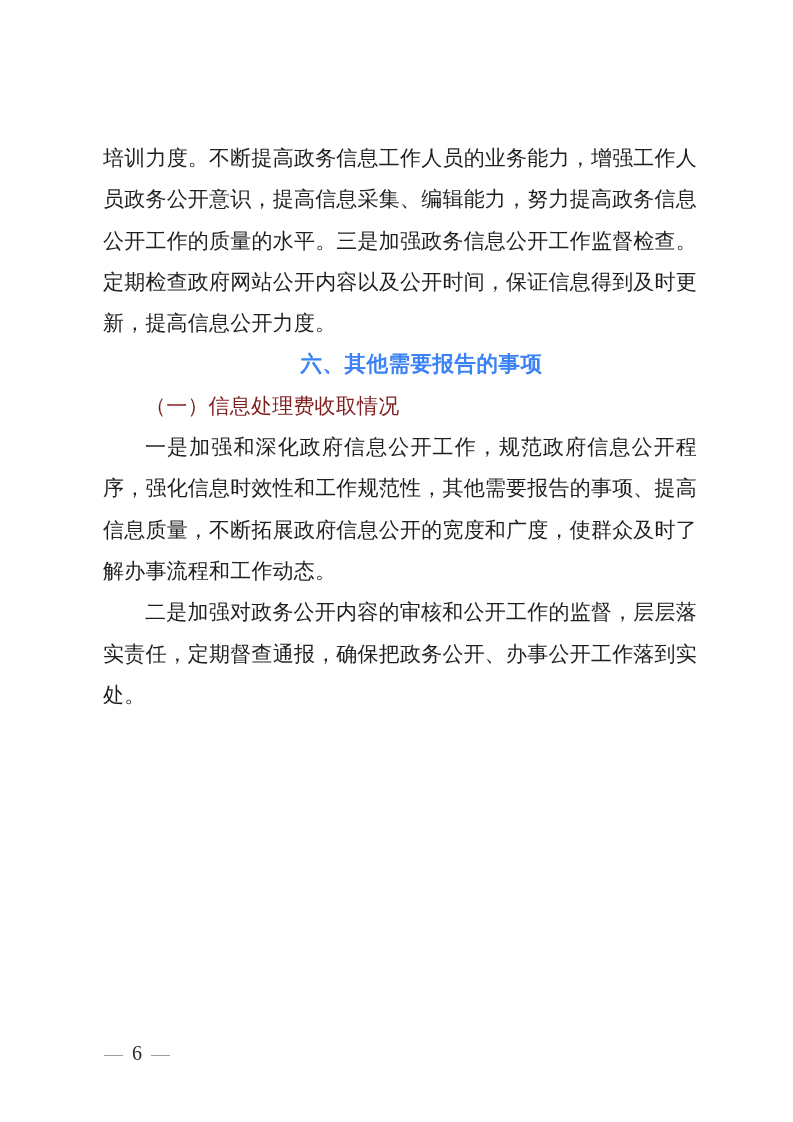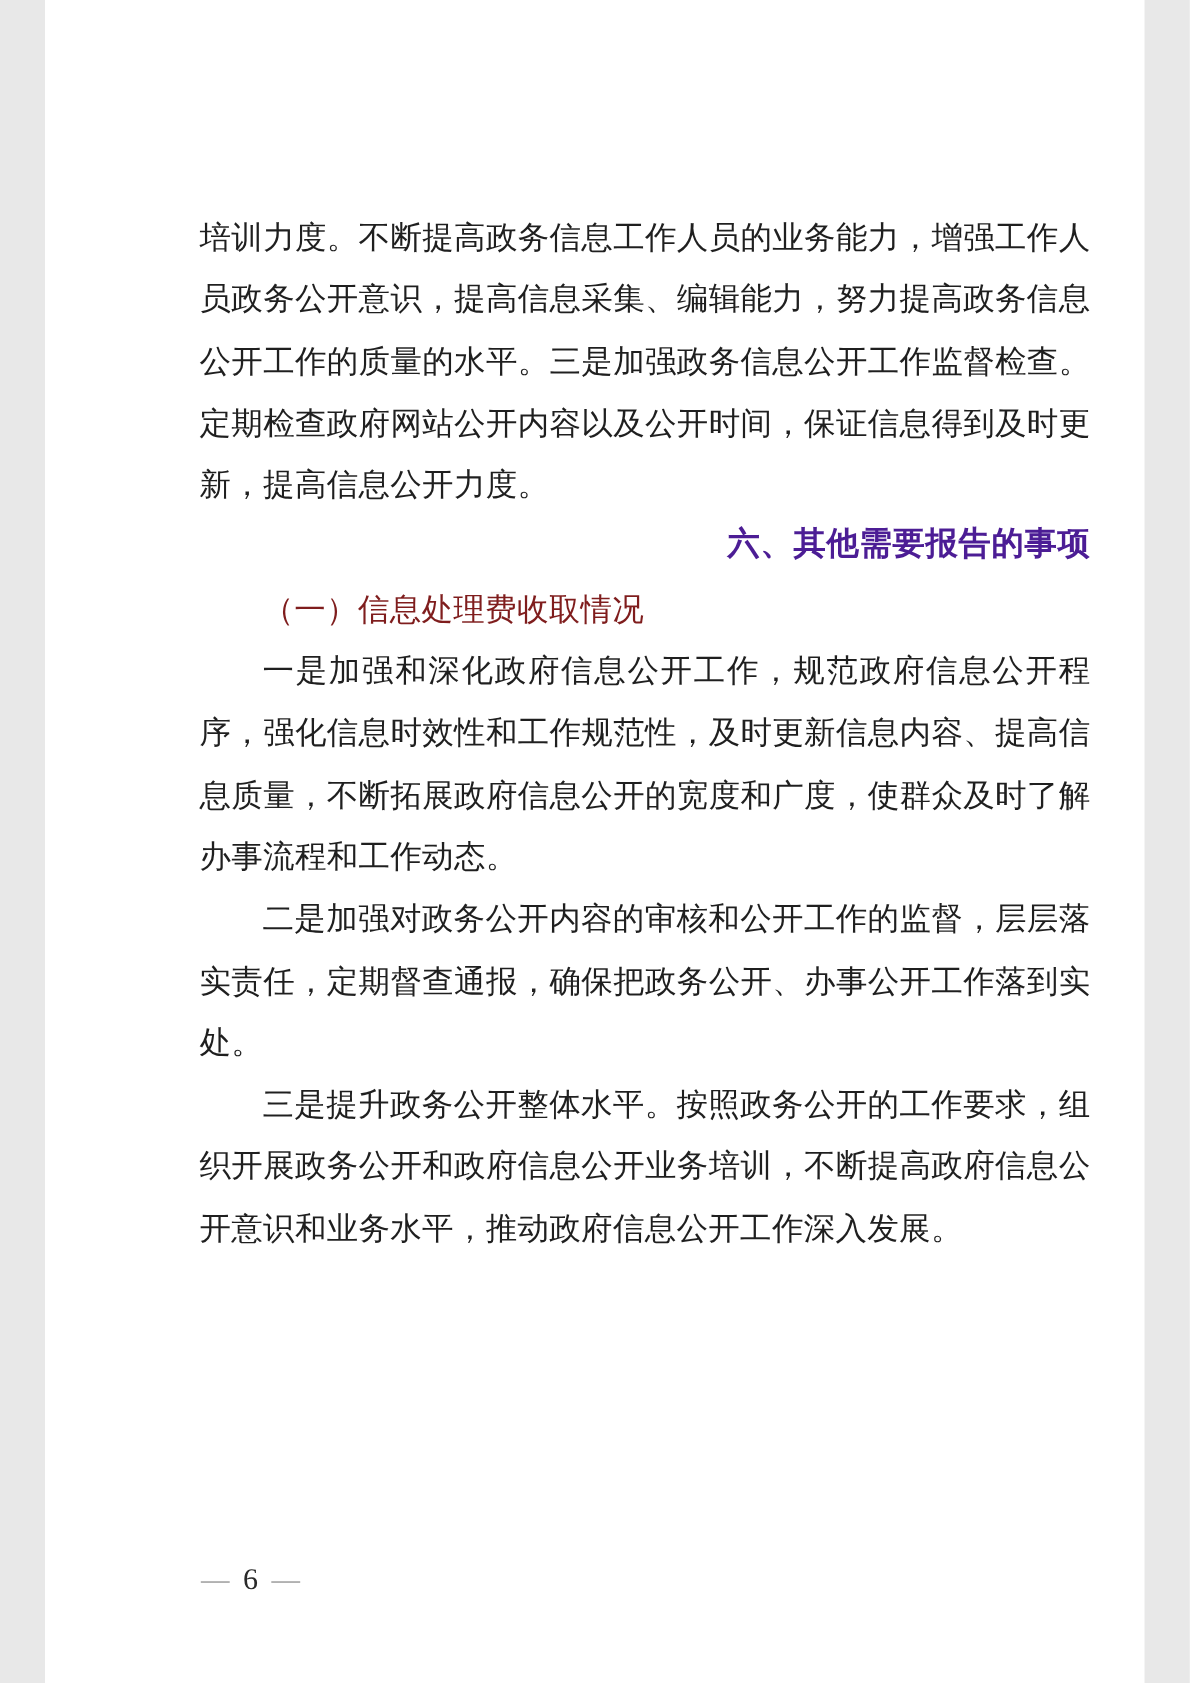--- a/index.html
+++ b/index.html
@@ -1,18 +1,18 @@
 <!DOCTYPE html>
 <html><head>
 <meta charset="utf-8">
 <style>
   html, body { margin: 0; padding: 0; background: #e8e8e8; }
   .page {
     position: relative;
-    width: 733px;
+    width: 793px;
     height: 1122px;
     background: #ffffff;
     overflow: hidden;
     font-family: "Liberation Serif", "DejaVu Serif", serif;
     color: #1f1f1f;
     margin: 0 auto;
   }
   .doc-body {
     position: absolute;
     left: 103px;
@@ -29,25 +29,25 @@
     padding: 0;
     text-indent: 2em;
   }
   .para.no-indent {
     text-indent: 0;
   }
   .heading {
     margin: 0;
     padding: 0;
     text-indent: 2em;
-    font-family: Liberation Mono, monospace;
+    font-family: Liberation Sans, sans-serif;
     font-weight: 700;
     font-size: 21.5px;
-    color: #4c1d95;
-    text-align: right;
+    color: #3b82f6;
+    text-align: center;
     letter-spacing: 0.5px;
   }
   .subheading {
     
     color: #7f1d1d;
   }
   .footer {
     position: absolute;
     left: 104px;
     top: 1041px;
@@ -77,25 +77,24 @@
   <div class="doc-body">
 
     <p class="para no-indent">培训力度。不断提高政务信息工作人员的业务能力，增强工作人员政务公开意识，提高信息采集、编辑能力，努力提高政务信息公开工作的质量的水平。三是加强政务信息公开工作监督检查。定期检查政府网站公开内容以及公开时间，保证信息得到及时更新，提高信息公开力度。</p>
 
     <p class="heading">六、其他需要报告的事项</p>
 
     <p class="para subheading">（一）信息处理费收取情况</p>
 
 
 
-    <p class="para">一是加强和深化政府信息公开工作，规范政府信息公开程序，强化信息时效性和工作规范性，及时更新信息内容、提高信息质量，不断拓展政府信息公开的宽度和广度，使群众及时了解办事流程和工作动态。</p>
+    <p class="para">一是加强和深化政府信息公开工作，规范政府信息公开程序，强化信息时效性和工作规范性，其他需要报告的事项、提高信息质量，不断拓展政府信息公开的宽度和广度，使群众及时了解办事流程和工作动态。</p>
 
     <p class="para">二是加强对政务公开内容的审核和公开工作的监督，层层落实责任，定期督查通报，确保把政务公开、办事公开工作落到实处。</p>
 
-    <p class="para">三是提升政务公开整体水平。按照政务公开的工作要求，组织开展政务公开和政府信息公开业务培训，不断提高政府信息公开意识和业务水平，推动政府信息公开工作深入发展。</p>
 
   </div>
 
   <div class="footer">
     <span class="dash">—</span>
     <span class="num">6</span>
     <span class="dash">—</span>
   </div>
 
 </div>

